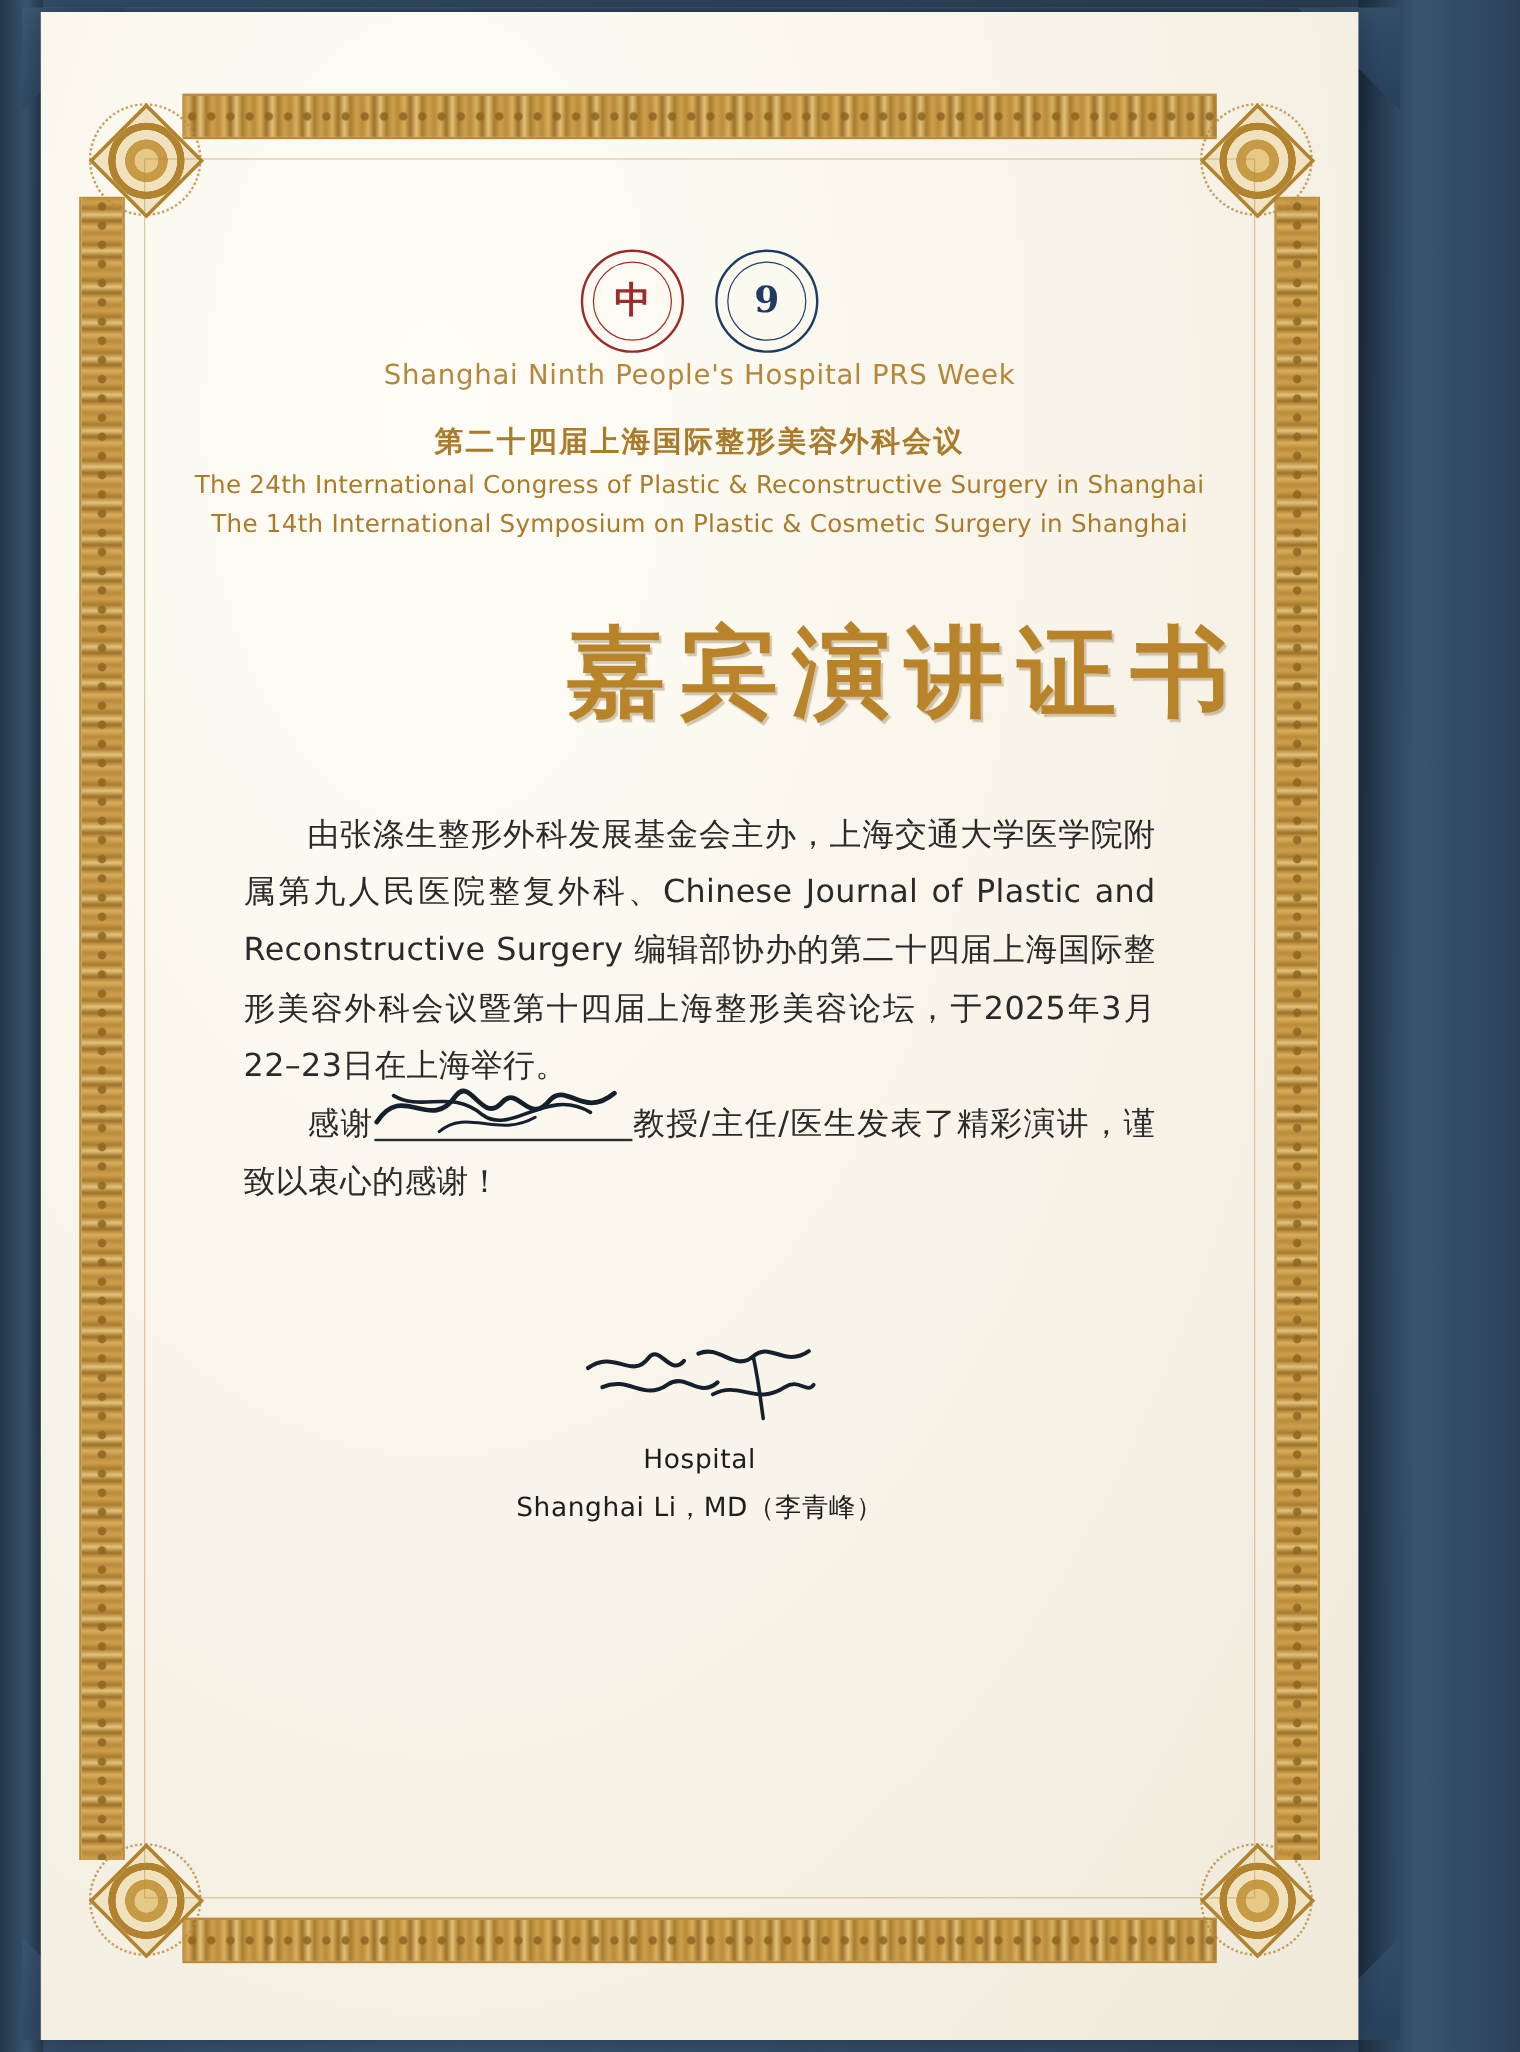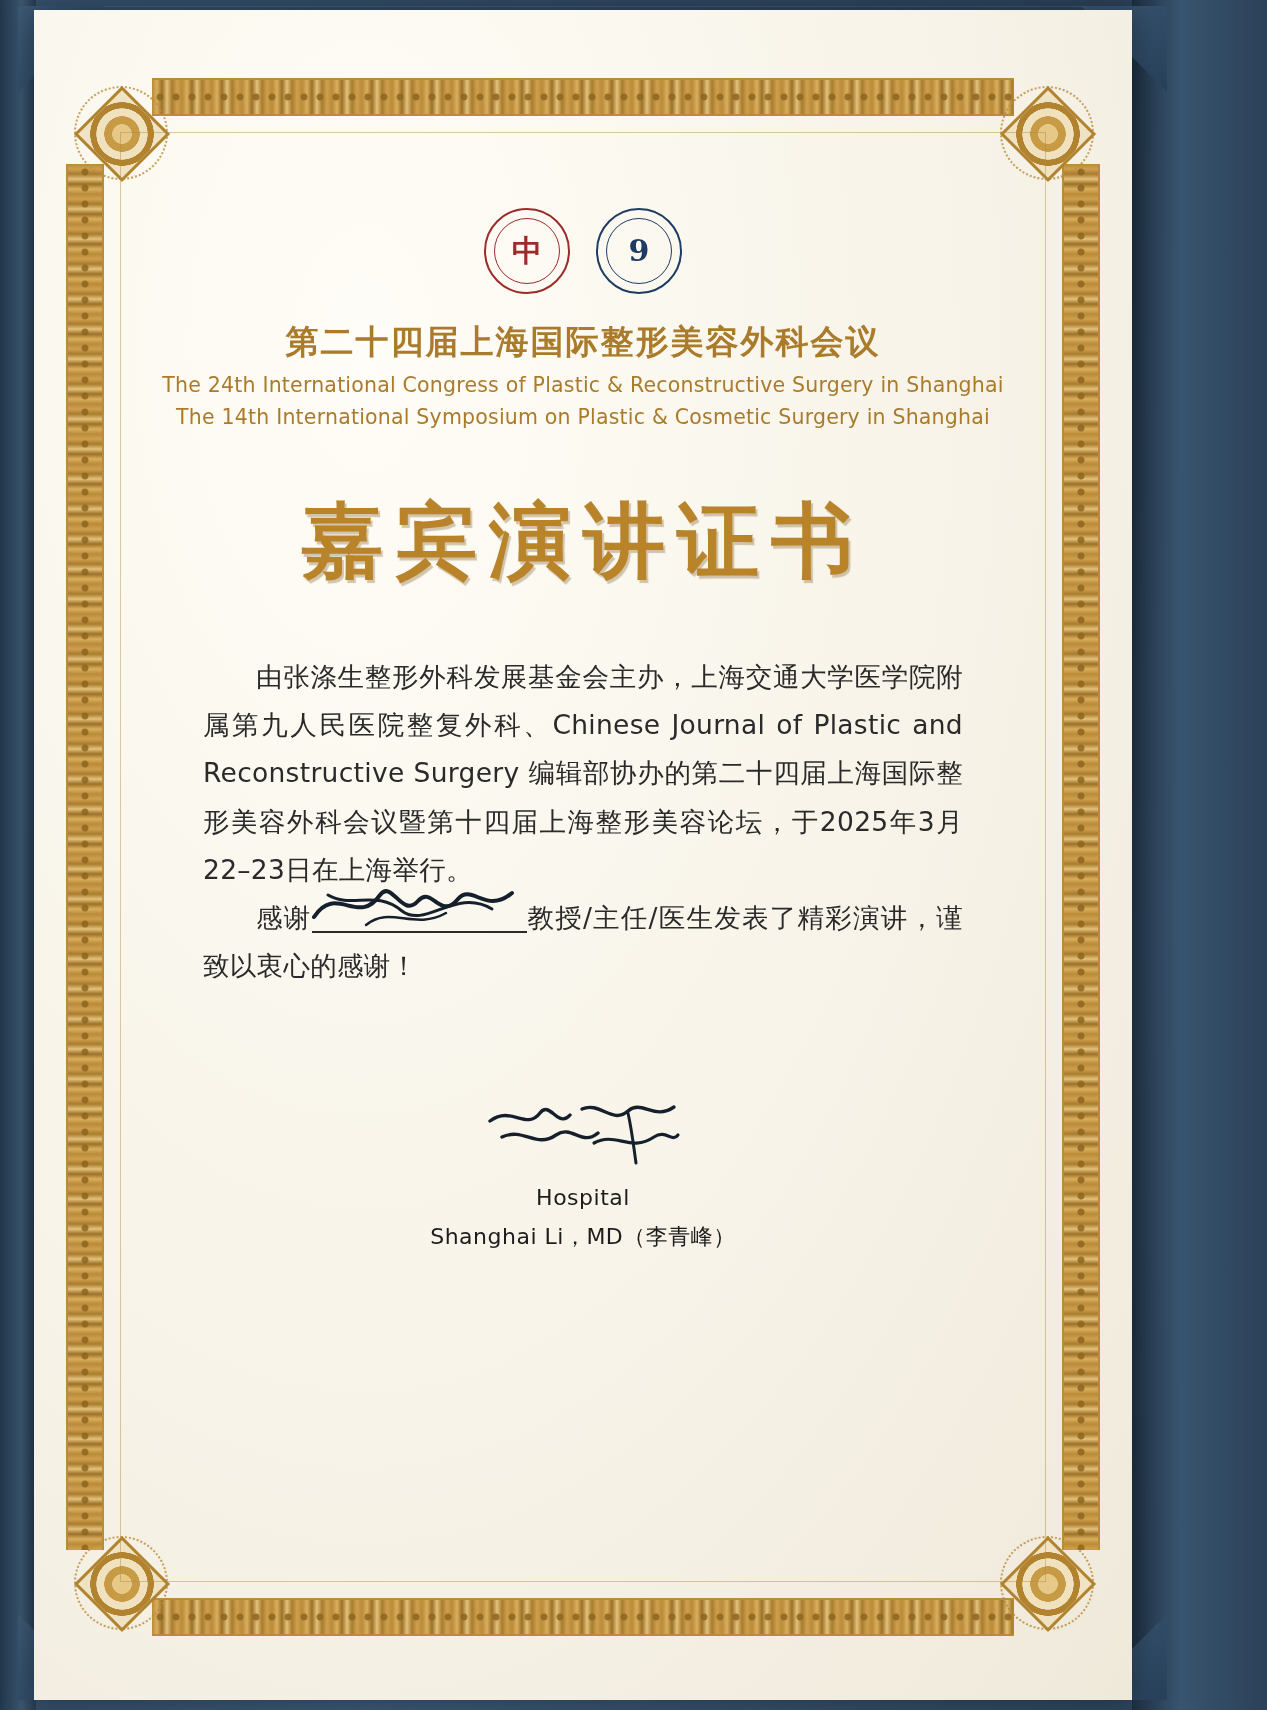--- a/index.html
+++ b/index.html
@@ -232,21 +232,21 @@
   .brand-en {
     margin-top: 6px;
     font-size: 23px;
     color: #b5873a;
     letter-spacing: .6px;
     font-family: "DejaVu Sans", sans-serif;
   }
 
   .congress-cn {
     margin-top: 26px;
-    font-size: 33px;
+    font-size: 24px;
     font-weight: bold;
     letter-spacing: 2px;
     color: #a97b2a;
     font-family: "DejaVu Sans", sans-serif;
   }
   .congress-en {
     margin-top: 8px;
     font-size: 20.5px;
     color: #a97b2a;
     letter-spacing: .2px;
@@ -269,20 +269,21 @@
   }
 
   .cert-title {
     margin-top: 58px;
     font-family: Liberation Mono, monospace;
     font-weight: bold;
     font-size: 82px;
     letter-spacing: 12px;
     color: #b9832a;
     text-shadow: 2px 3px 1px rgba(110,72,12,.3);
+    text-align: right;
   }
 
   .body-text {
     margin: 56px auto 0 auto;
     width: 760px;
     text-align: justify;
     font-size: 26.5px;
     line-height: 1.82;
     color: #2a2a2a;
     font-family: "DejaVu Sans", sans-serif;
@@ -379,20 +380,21 @@
 
       <div class="logos">
         <div class="logo red">
           <span class="glyph">中</span>
         </div>
         <div class="logo navy">
           <span class="glyph">9</span>
         </div>
       </div>
 
+      <div class="brand-en">Shanghai Ninth People's Hospital PRS Week</div>
 
       <div class="congress-cn">第二十四届上海国际整形美容外科会议</div>
       <div class="congress-en">The 24th International Congress of Plastic &amp; Reconstructive Surgery in Shanghai</div>
       <div class="symposium-en">The 14th International Symposium on Plastic &amp; Cosmetic Surgery in Shanghai</div>
 
       <div class="cert-title">嘉宾演讲证书</div>
 
       <div class="body-text">
         <p class="indent">由张涤生整形外科发展基金会主办，上海交通大学医学院附属第九人民医院整复外科、Chinese Journal of Plastic and Reconstructive Surgery 编辑部协办的第二十四届上海国际整形美容外科会议暨第十四届上海整形美容论坛，于2025年3月22–23日在上海举行。</p>
         <p class="thanks-line indent">

